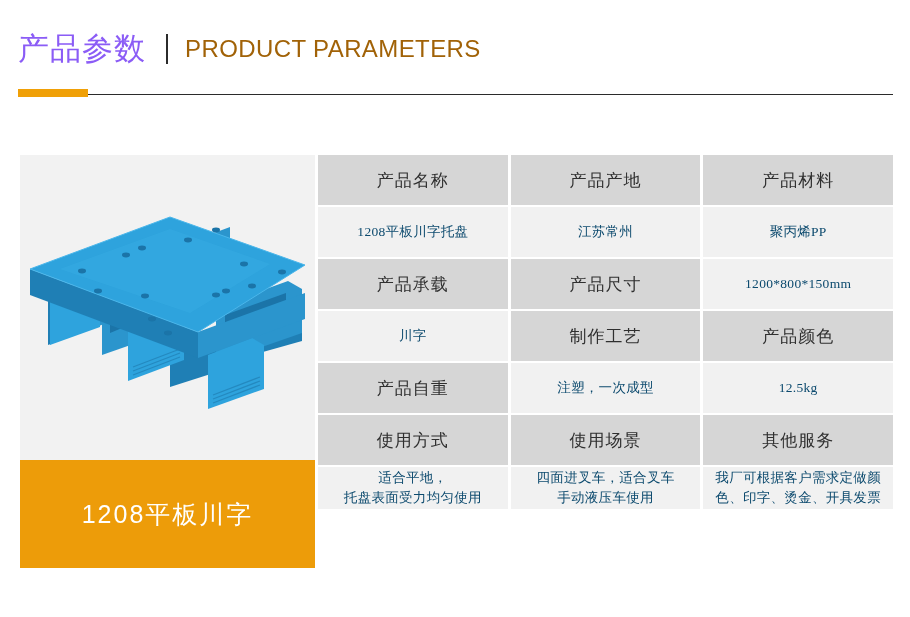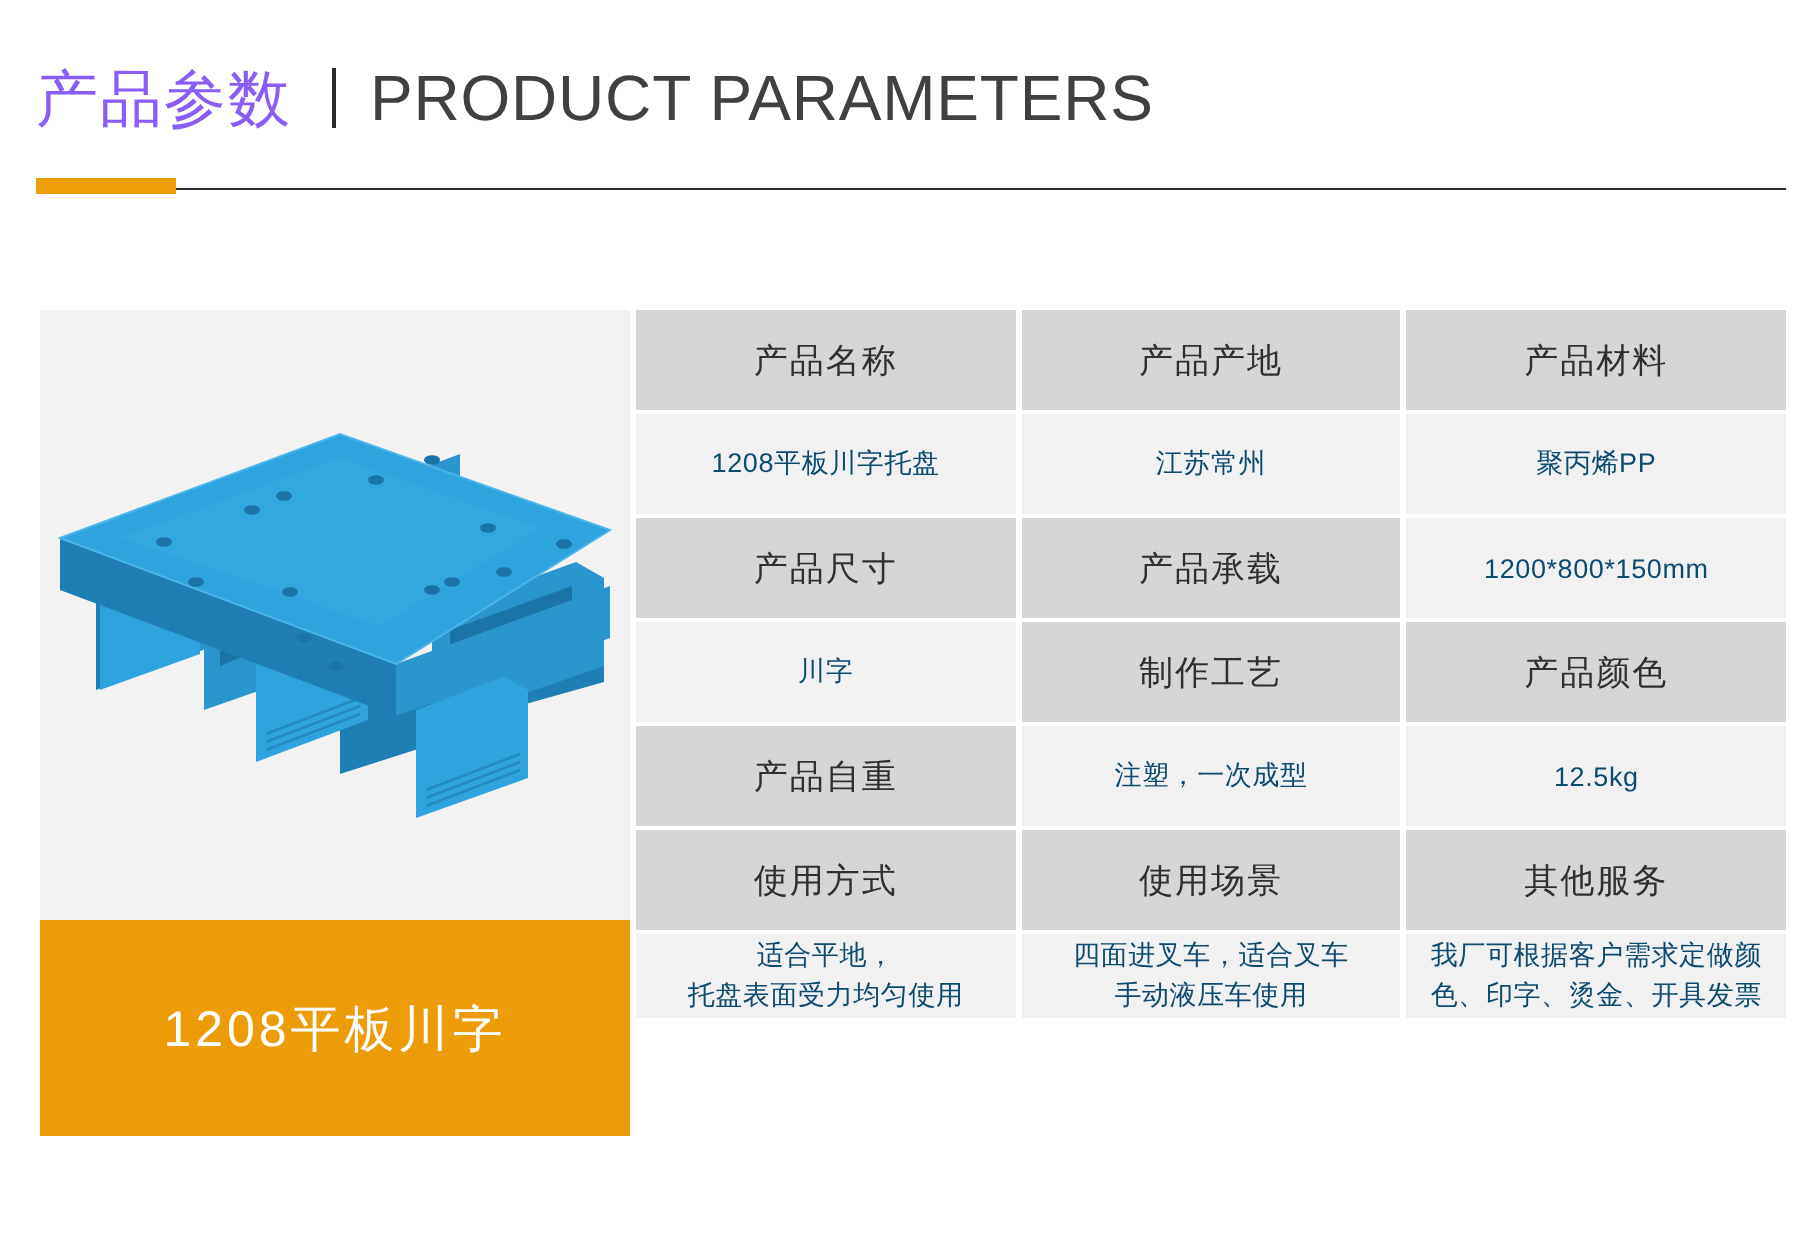--- a/index.html
+++ b/index.html
@@ -40,23 +40,23 @@
     line-height: 1;
   }
   .title-sep {
     display: inline-block;
     width: 2px;
     height: 30px;
     background: #2b2b2b;
     margin: 0 17px 0 20px;
   }
   .title-en {
-    font-size: 32px;
+    font-size: 24px;
     letter-spacing: 0.4px;
-    color: #404040;
+    color: #a16207;
     font-weight: 400;
     line-height: 1;
   }
   .header-rule {
     position: absolute;
     left: 18px;
     top: 94px;
     width: 875px;
     height: 1px;
     background: #2b2b2b;
@@ -130,20 +130,21 @@
     row-gap: 2px;
   }
   .cell {
     height: 50px;
     display: flex;
     align-items: center;
     justify-content: center;
     text-align: right;
     box-sizing: border-box;
     padding: 0 6px;
+    font-family: Liberation Serif, serif;
   }
   .cell.head {
     background: #d6d6d6;
     font-size: 17px;
     color: #2f2f2f;
     letter-spacing: 1px;
   }
   .cell.val {
     background: #f1f1f1;
     font-size: 13.5px;
@@ -247,22 +248,22 @@
   <div class="spec-table">
 
     <div class="cell head">产品名称</div>
     <div class="cell head">产品产地</div>
     <div class="cell head">产品材料</div>
 
     <div class="cell val">1208平板川字托盘</div>
     <div class="cell val">江苏常州</div>
     <div class="cell val">聚丙烯PP</div>
 
+    <div class="cell head">产品承载</div>
     <div class="cell head">产品尺寸</div>
-    <div class="cell head">产品承载</div>
 
     <div class="cell val">1200*800*150mm</div>
     <div class="cell val">川字</div>
 
     <div class="cell head">制作工艺</div>
     <div class="cell head">产品颜色</div>
     <div class="cell head">产品自重</div>
 
     <div class="cell val">注塑，一次成型</div>
     <div class="cell val">12.5kg</div>

